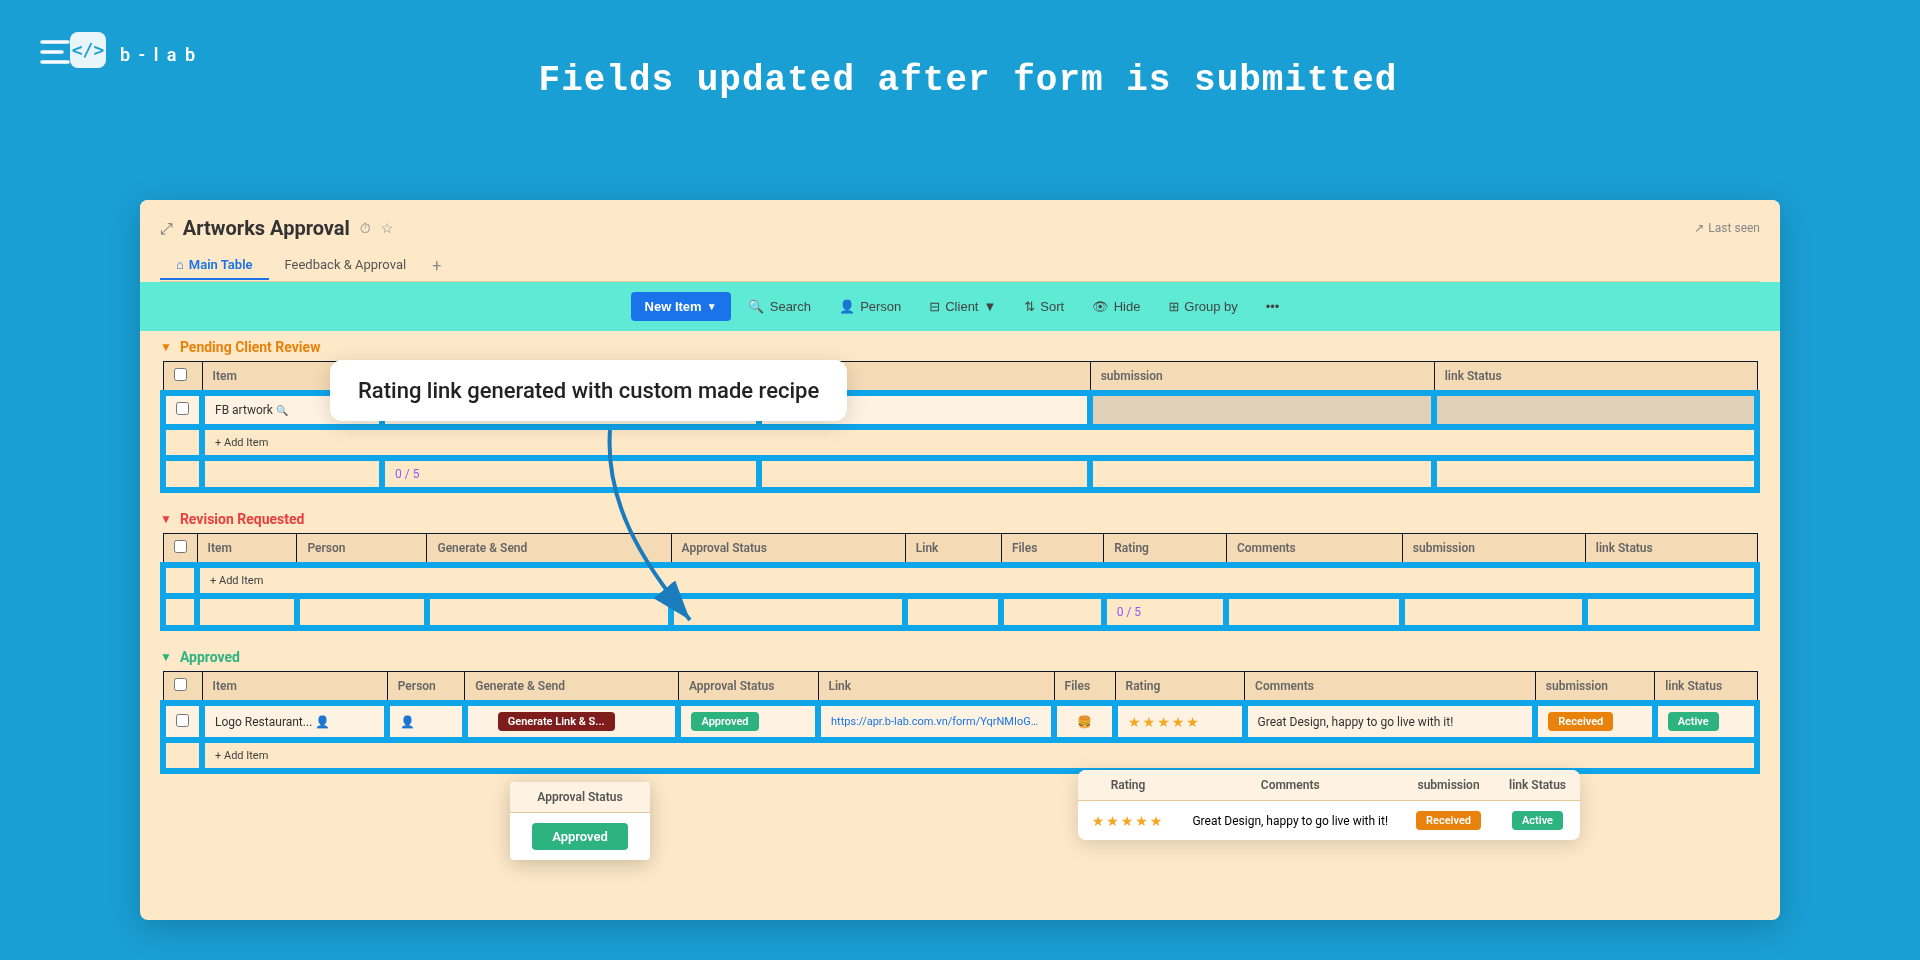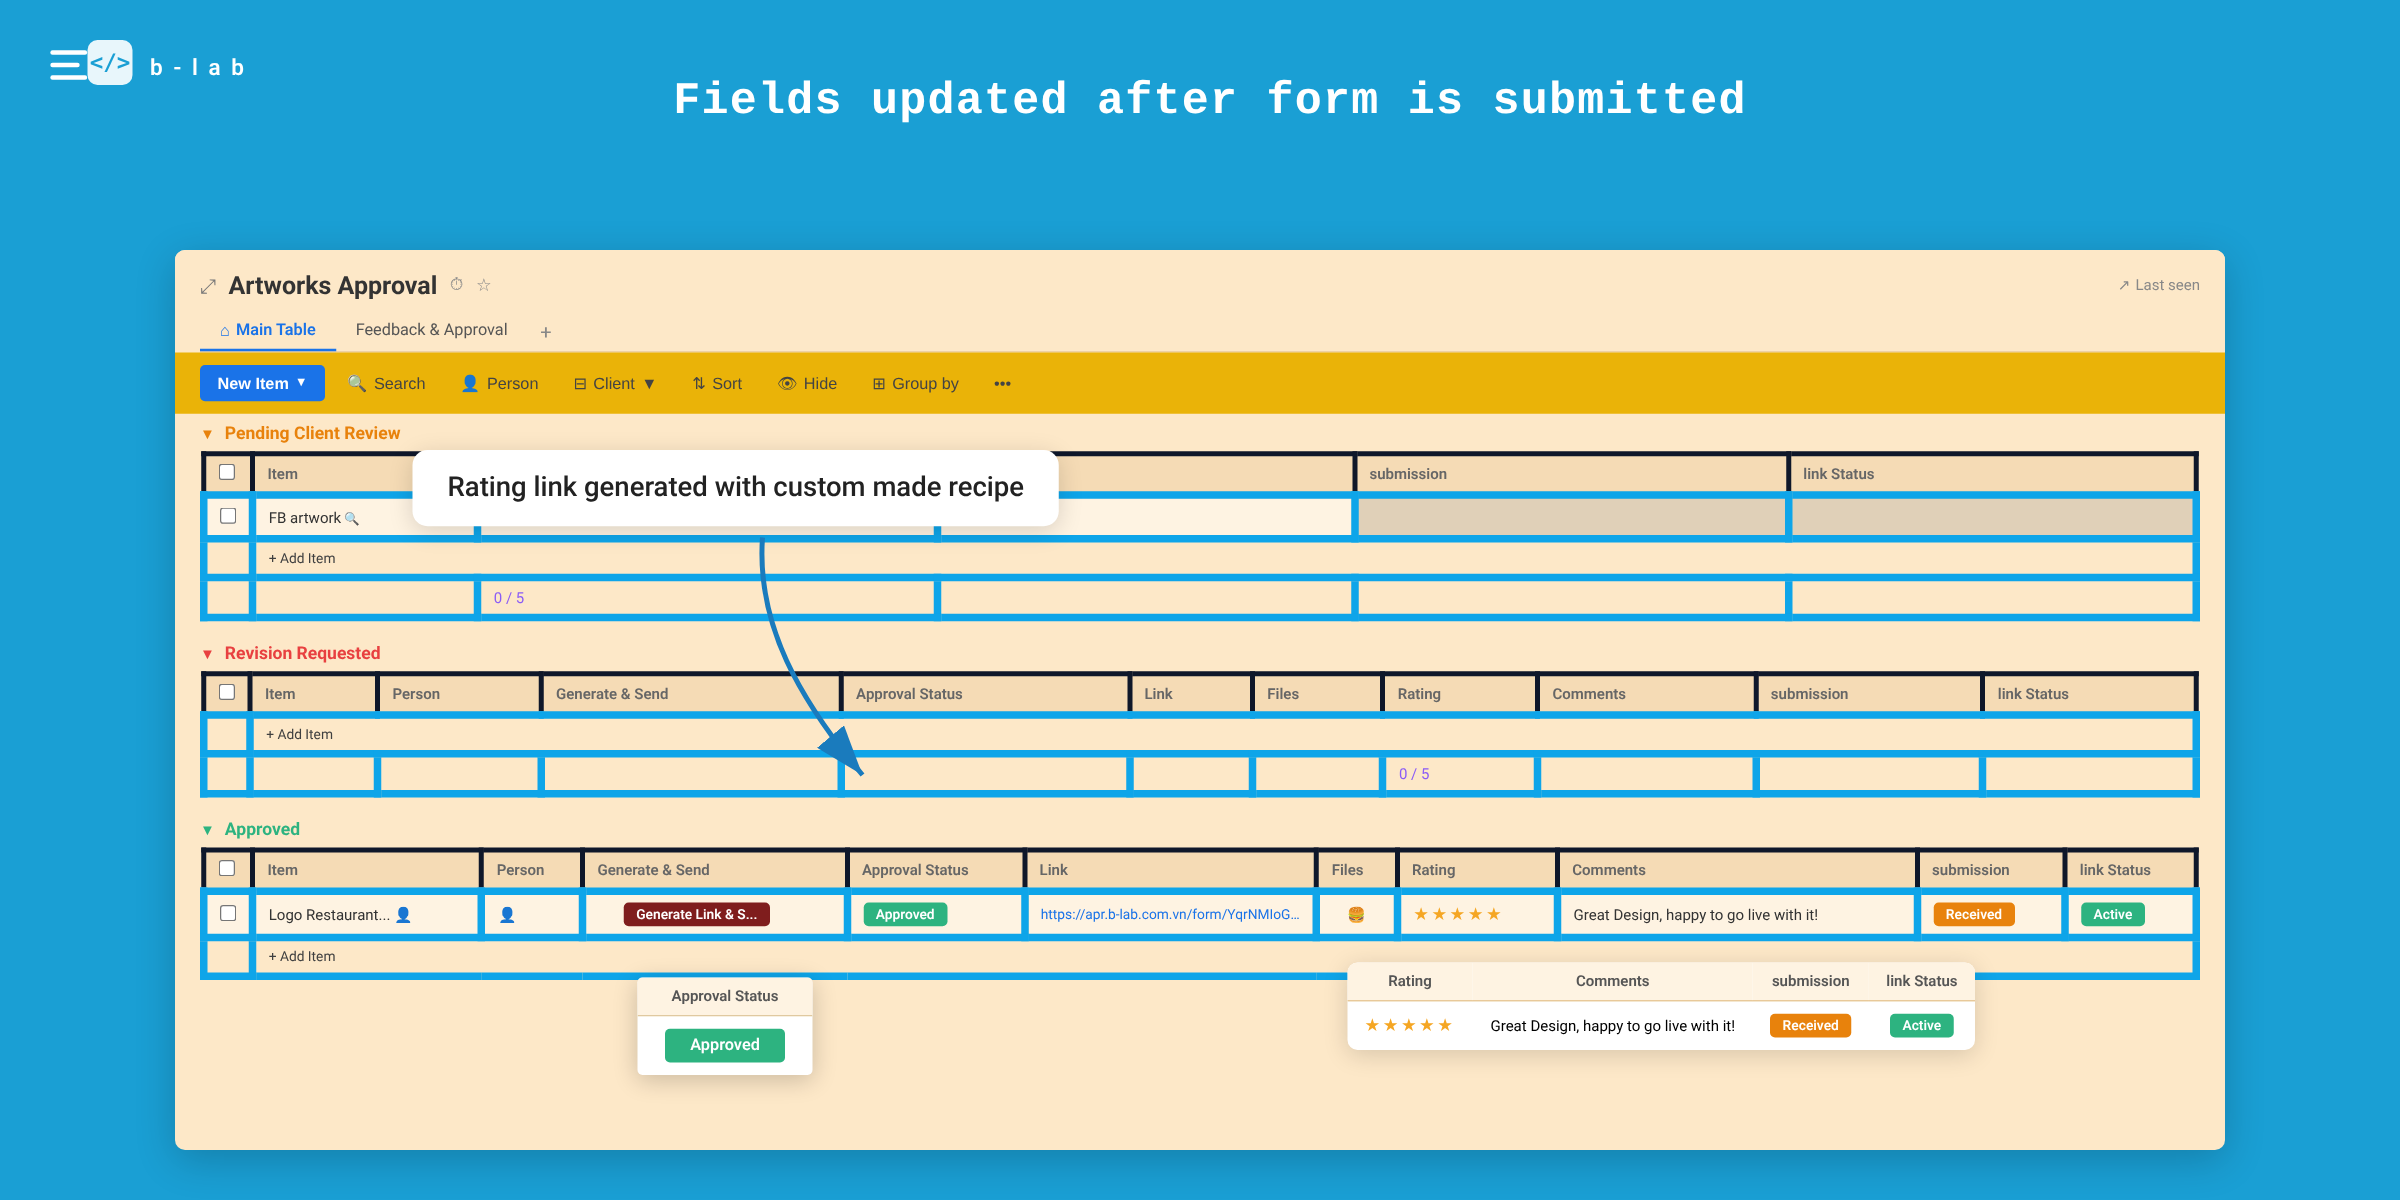--- a/index.html
+++ b/index.html
@@ -123,21 +123,22 @@
       cursor: pointer;
       font-size: 16px;
     }
 
     
     .toolbar {
       display: flex;
       align-items: center;
       gap: 8px;
       padding: 10px 20px;
-      background-color: #eab308;
+      background-color: #5eead4;
+      justify-content: center;
     }
     .btn-new-item {
       background-color: #1a73e8;
       color: white;
       border: none;
       padding: 7px 14px;
       border-radius: 4px;
       font-size: 13px;
       font-weight: 600;
       cursor: pointer;
@@ -191,21 +192,21 @@
       width: 100%;
       border-collapse: collapse;
       font-size: 12px;
     }
     .data-table th {
       background-color: #f5dbb5;
       color: #666;
       font-weight: 600;
       padding: 6px 10px;
       text-align: left;
-      border: 4px solid #0f172a;
+      border: 1px solid #0f172a;
       white-space: nowrap;
     }
     .data-table td {
       padding: 6px 10px;
       border: 6px solid #0ea5e9;
       background-color: #fef3e2;
       color: #333;
       white-space: nowrap;
     }
 

